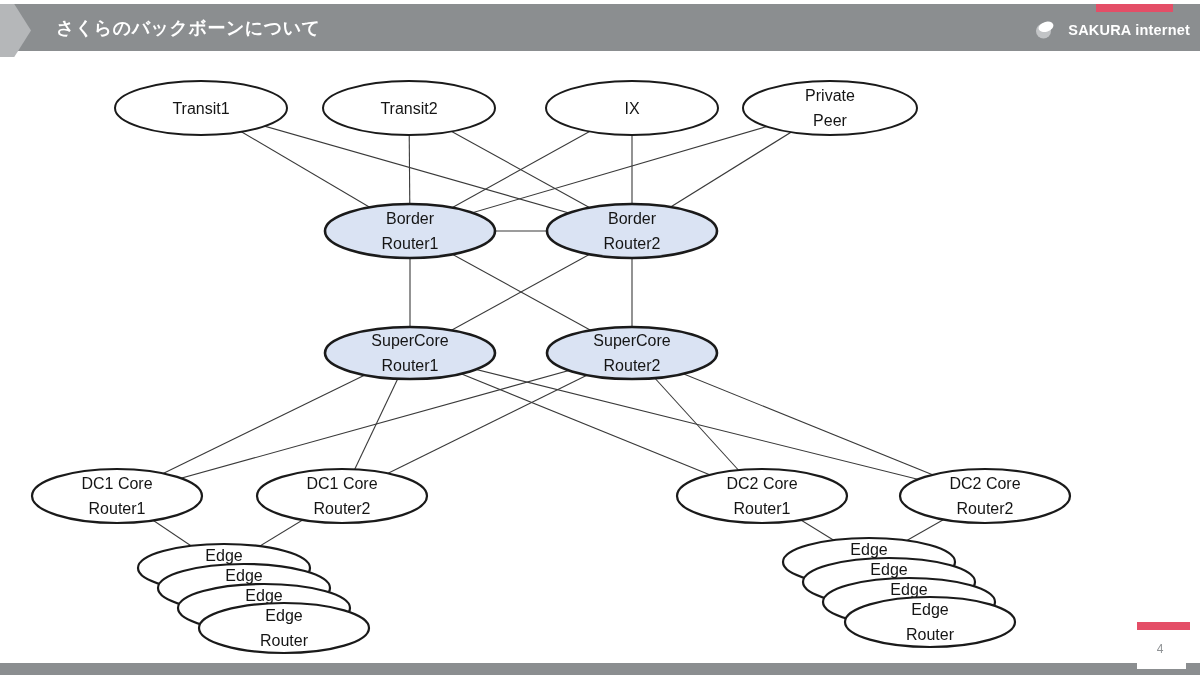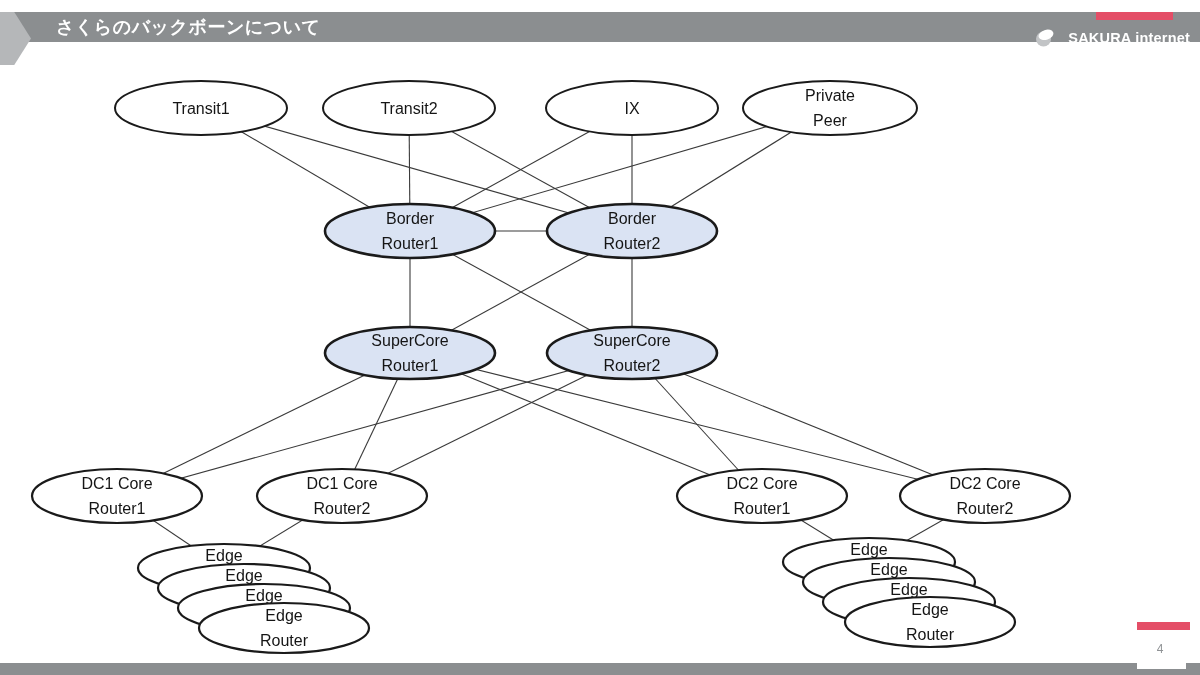--- a/index.html
+++ b/index.html
@@ -2,21 +2,21 @@
 <html><head>
 <meta charset="utf-8">
 <style>
   html,body{margin:0;padding:0;background:#555;}
   .slide{
     position:relative;width:1200px;height:675px;background:#ffffff;
     overflow:hidden;font-family:"Liberation Sans",sans-serif;
     --header-bg:#8b8e90;--chevron:#b5b7b9;--accent:#e44e67;--pagenum:#8f9295;
   }
   svg text{font-family:"Liberation Sans",sans-serif;}
-  .topbar{position:absolute;left:0;top:12px;width:1200px;height:30px;background:var(--header-bg);}
+  .topbar{position:absolute;left:0;top:4px;width:1200px;height:47px;background:var(--header-bg);}
   .chevron{position:absolute;left:0;top:0;width:31px;height:53px;background:var(--chevron);
     clip-path:polygon(0 0,46% 0,100% 50%,46% 100%,0 100%);}
   .title{position:absolute;left:56px;top:50%;transform:translateY(-50%);margin:0;
     color:#ffffff;font-size:18px;font-weight:bold;letter-spacing:0.5px;white-space:nowrap;}
   .accent-top{position:absolute;left:1096px;top:0;width:77px;height:8px;background:var(--accent);}
   .logo{position:absolute;right:10px;top:16px;display:flex;align-items:flex-end;gap:14px;}
   .logo-text{color:#ffffff;font-size:14.5px;font-weight:600;letter-spacing:0.2px;line-height:1;padding-bottom:3px;}
   .logo-mark{width:20px;height:20px;display:block;}
   .diagram-svg{position:absolute;left:0;top:0;}
   .accent-bottom{position:absolute;left:1137px;top:622px;width:53px;height:8px;background:var(--accent);}

